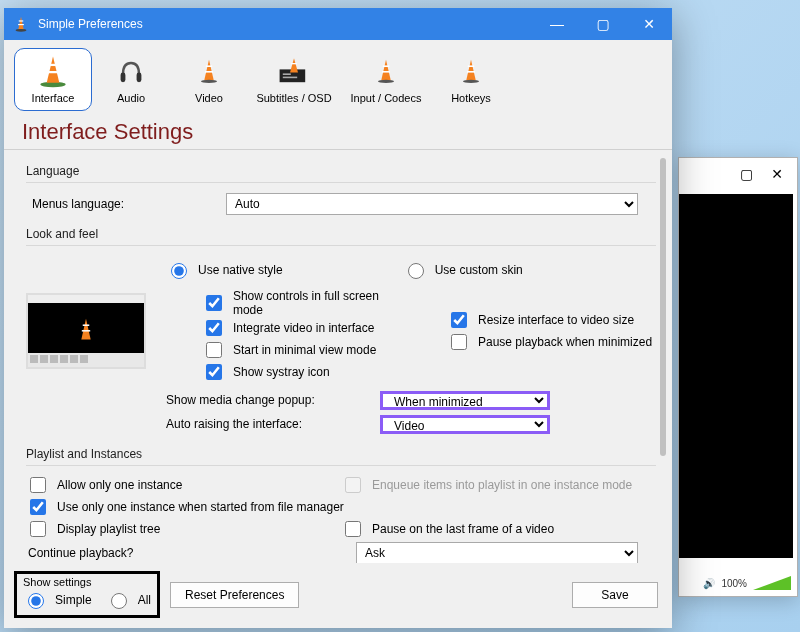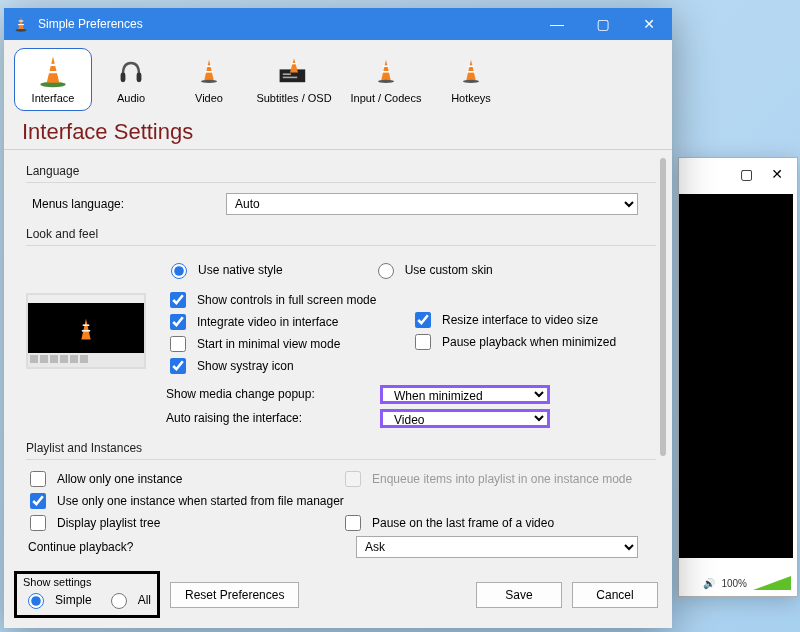--- a/index.html
+++ b/index.html
@@ -136,23 +136,23 @@
     flex: 1;
     height: 22px;
     font-size: 12px;
     border: 1px solid #a9a9a9;
     background: #fff;
     padding: 0 4px;
     margin-right: 18px;
   }
   .two-col { display: flex; }
   .two-col .col { flex:1; }
-  .radio-row { display: flex; gap: 90px; padding: 6px 0 10px 140px; }
+  .radio-row { display: flex; gap: 120px; padding: 6px 0 10px 140px; }
   .radio-item, .check-item { display:flex; align-items:center; gap:8px; font-size: 12px;}
-  .check-grid { display:flex; }
+  .check-grid { display:flex;gap:36px; }
   .check-grid .leftcol { width: 140px; }
   .check-grid .midcol { flex:1; }
   .check-grid .rightcol { flex:1; }
   .check-item.disabled { color: #9a9a9a; }
   input[type="checkbox"].styled {
     width: 16px; height: 16px;
     accent-color: #2676e8;
   }
   input[type="radio"].styled { width: 16px; height:16px; accent-color:#2676e8; }
   .preview {
@@ -447,15 +447,14 @@
           </label>
         <label class="radio-item">
             <input type="radio" class="styled" name="ss" style="">
             <span>All</span>
           </label>
       </div>
     </div>
     <button class="btn">Reset Preferences</button>
     <div class="spacer"></div>
     <button class="btn">Save</button>
-    <button class="btn">Cancel</button>
   </div>
 </div>
 
 </body></html>

